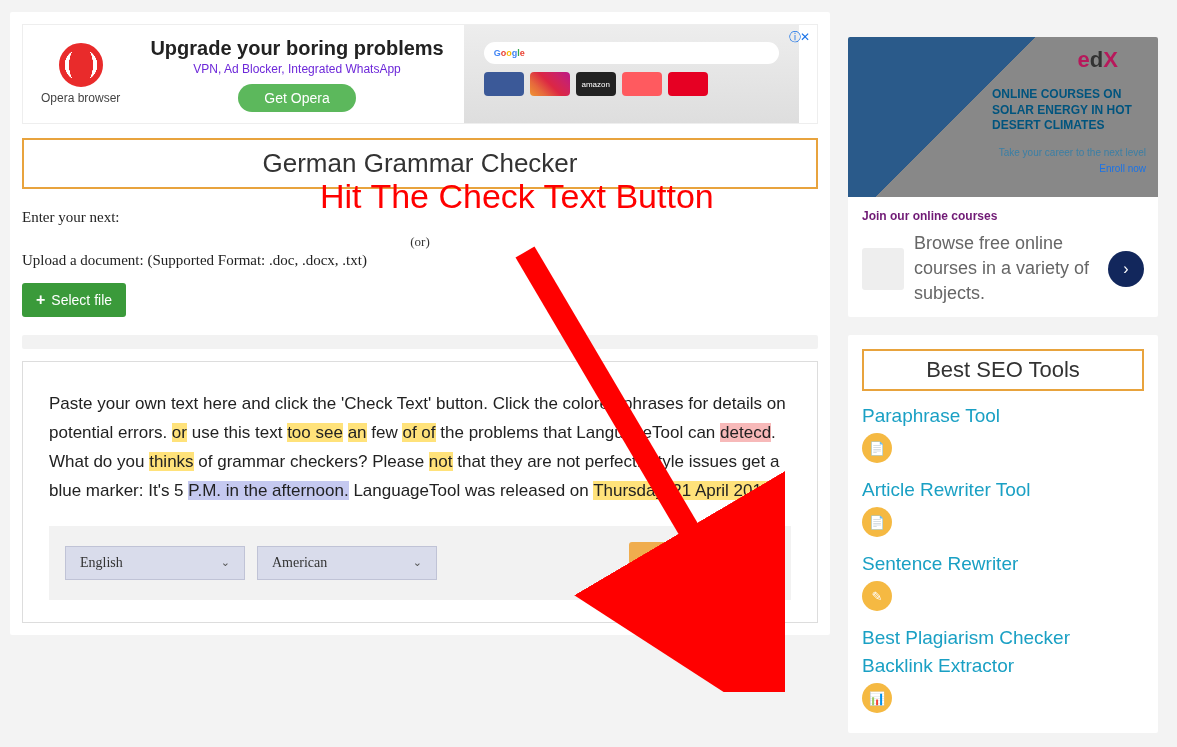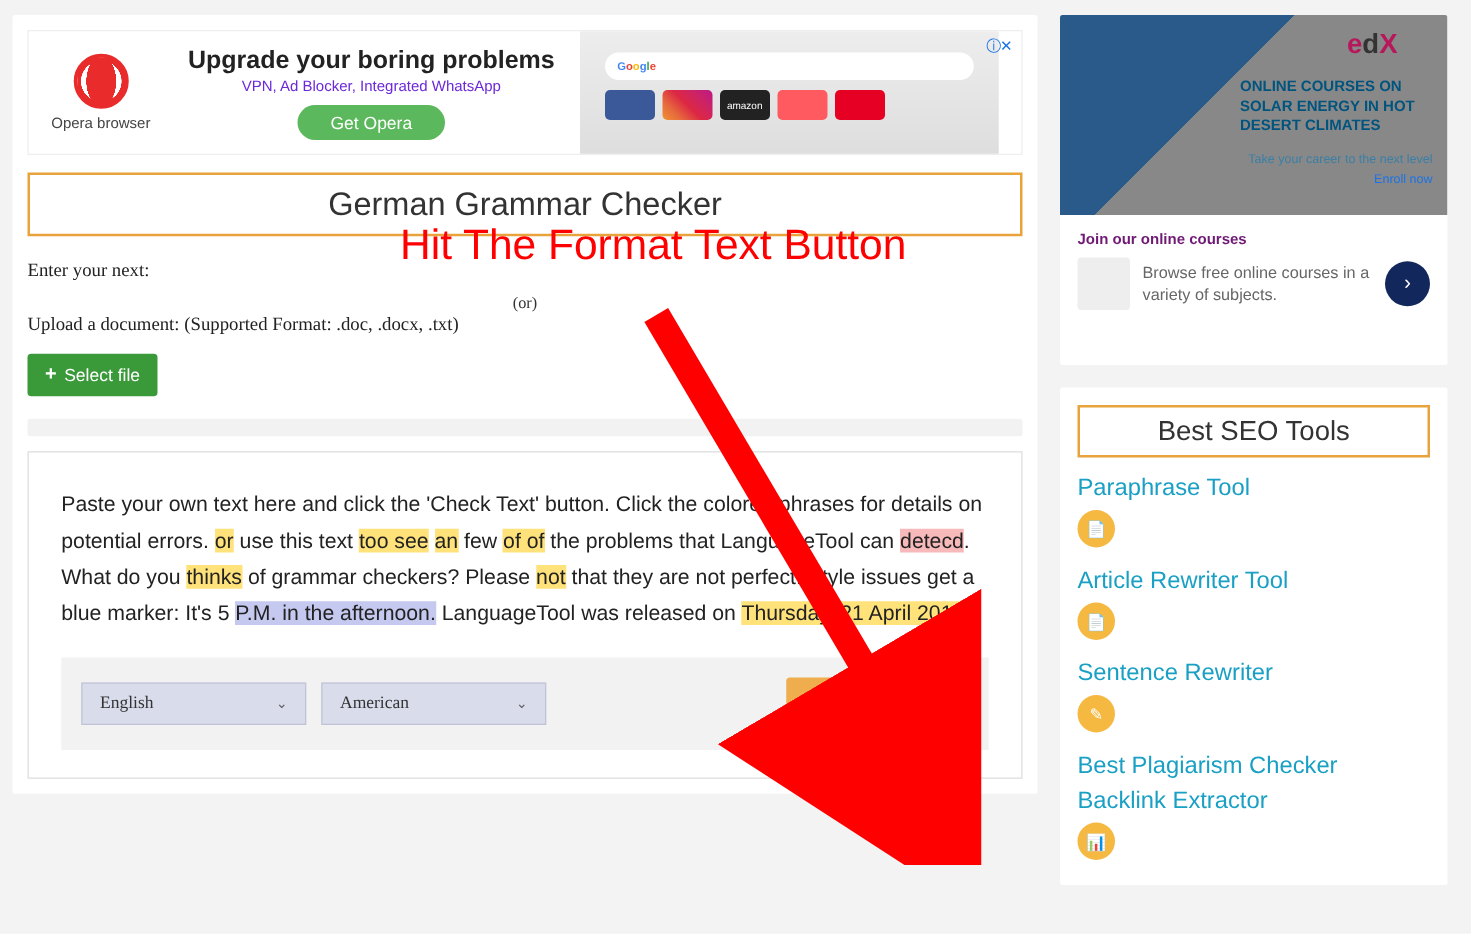--- a/index.html
+++ b/index.html
@@ -36,33 +36,33 @@
 .toolbar { background: #f2f2f2; margin-top: 20px; padding: 16px; display: flex; align-items: center; gap: 12px; }
 .dropdown { background: #d9dceb; border: 1px solid #c0c3d6; padding: 8px 14px; font-family: Georgia, serif; font-size: 14px; display: flex; align-items: center; justify-content: space-between; width: 180px; cursor: pointer; }
 .dropdown .chev { font-size: 11px; color: #555; }
 .spacer { flex: 1; }
 .trash-btn { background: #f0ad4e; border: none; width: 42px; height: 42px; border-radius: 3px; display: flex; align-items: center; justify-content: center; cursor: pointer; }
 .trash-btn svg { fill: #fff; }
 .check-btn { background: #1abc9c; color: #fff; border: none; padding: 0 14px; height: 42px; border-radius: 3px; font-family: Georgia, serif; font-size: 14px; cursor: pointer; }
 .annotation { position: absolute; left: 310px; top: 165px; color: #ff0000; font-family: "Segoe UI", Arial; font-size: 34px; font-weight: 500; pointer-events: none; }
 .arrow-svg { position: absolute; left: 475px; top: 210px; pointer-events: none; }
 .side-box { background: #fff; padding: 12px; border-radius: 2px; }
-.side-ad { height: 280px; position: relative; overflow: hidden; padding: 0; }
+.side-ad { height: 280px; position: relative; overflow: hidden; padding: 0; margin-top: 25px; }
 .side-ad .img { height: 160px; background: linear-gradient(135deg, #2a5a8a 40%, #888 40%); position: relative; }
 .side-ad .edx { position: absolute; top: 10px; right: 40px; font-size: 22px; font-weight: bold; }
 .side-ad .edx .e { color: #b7185b; }
 .side-ad .edx .d { color: #333; }
 .side-ad .edx .x { color: #b7185b; }
 .side-ad .txt { position: absolute; top: 50px; right: 16px; width: 150px; font-size: 12px; color: #00547e; font-weight: bold; line-height: 1.3; text-align: left; }
 .side-ad .tag { position: absolute; top: 110px; right: 12px; font-size: 10px; color: #3b7fa5; }
 .side-ad .enr { position: absolute; top: 126px; right: 12px; font-size: 10px; color: #1a73e8; }
 .side-ad h3 { font-size: 12px; margin: 12px 14px 8px 14px; color: #701a75; }
 .side-ad .row { display: flex; align-items: center; gap: 10px; padding: 0 14px; }
 .side-ad .thumb { width: 42px; height: 42px; background: #eee; border-radius: 3px; }
-.side-ad .desc { font-size: 13px; color: #666; line-height: 1.4; flex: 1; }
+.side-ad .desc { font-size: 18px; color: #666; line-height: 1.4; flex: 1; }
 .side-ad .circ { width: 36px; height: 36px; border-radius: 50%; background: #12275c; display: flex; align-items: center; justify-content: center; color: #fff; font-size: 16px; }
 .side-ad .ad-x2 { position: absolute; top: 4px; right: 6px; font-size: 11px; color: #999; }
 .tools-box { padding: 14px 14px 4px 14px; }
 .tools-title { border: 2px solid #e8a33d; padding: 6px; text-align: center; margin-bottom: 14px; }
 .tools-title span { font-size: 22px; color: #333; }
 .tool-item { margin-bottom: 16px; }
 .tool-item a { color: #1aa0c4; font-size: 19px; text-decoration: none; display: block; margin-bottom: 6px; }
 .tool-icon { width: 30px; height: 30px; border-radius: 50%; background: #f5b942; display: flex; align-items: center; justify-content: center; color: #fff; font-size: 13px; }
 </style>
 </head>
@@ -125,21 +125,21 @@
         <div class="spacer"></div>
         <button class="trash-btn">
           <svg width="18" height="20" viewBox="0 0 18 20">
               <path d="M2 5h14l-1.2 13.2c-.05.6-.55 1.1-1.15 1.1H4.35c-.6 0-1.1-.5-1.15-1.1L2 5zm4-3h6l1 2h3v1H1V4h3l1-2zM6 8v8h1V8H6zm3 0v8h1V8H9zm3 0v8h1V8h-1z"></path>
             </svg>
         </button>
         <button class="check-btn">Check Text</button>
       </div>
     </div>
 
-    <div class="annotation">Hit The Format Text Button</div>
+    <div class="annotation">Hit The Check Text Button</div>
     <svg class="arrow-svg" width="300" height="470">
       <defs>
           <marker id="ah" markerWidth="12" markerHeight="12" refX="6" refY="6" orient="auto">
             <path d="M0,0 L12,6 L0,12 Z" fill="#ff0000"></path>
           </marker>
         </defs>
       <line x1="40" y1="30" x2="270" y2="420" stroke="#ff0000" stroke-width="22" marker-end="url(#ah)"></line>
       <polygon points="255,395 300,445 235,435" fill="#ff0000"></polygon>
     </svg>
 

